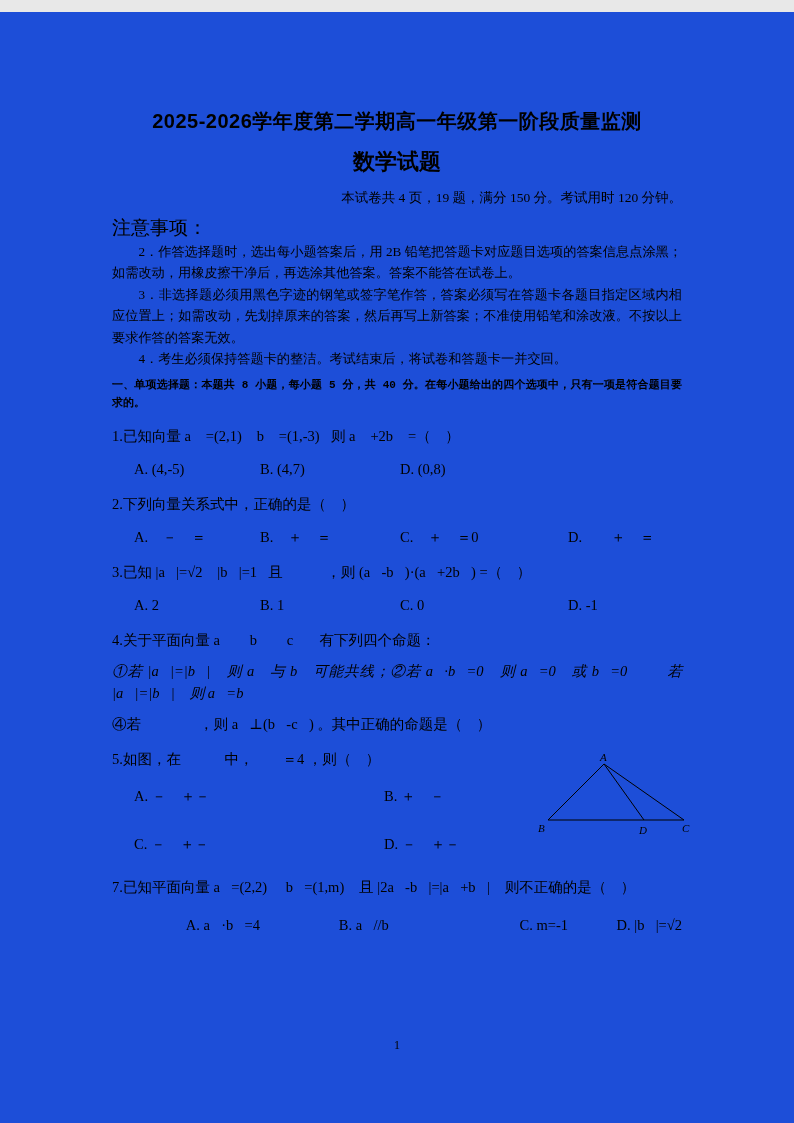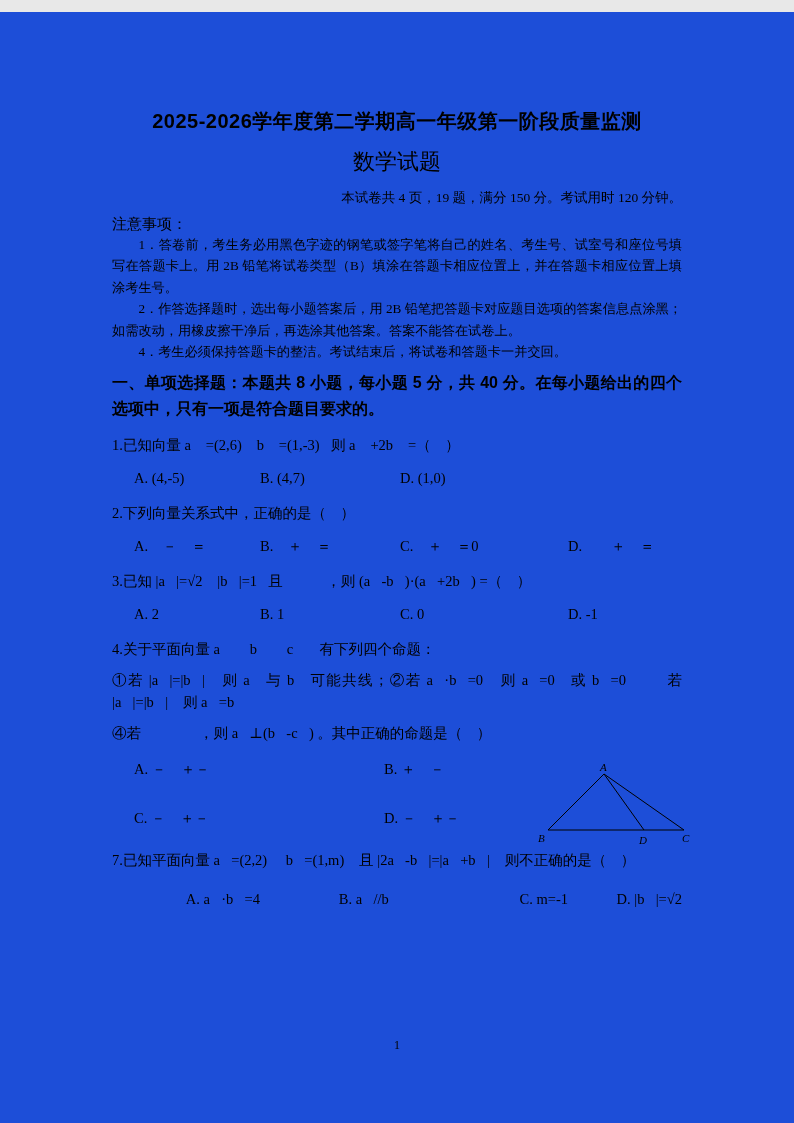--- a/index.html
+++ b/index.html
@@ -9,32 +9,32 @@
     position:relative; width:794px; height:1123px; margin:12px auto;
     background:#1d4ed8; overflow:hidden;
     padding:96px 112px 0 112px;
   }
   .title {
     text-align:center; font-weight:bold; font-size:20px;
     font-family:"Liberation Sans","DejaVu Sans",sans-serif;
     letter-spacing:0.5px;
   }
   .subtitle {
-    text-align:center; font-size:22px; margin-top:12px; font-weight:normal;
+    text-align:center; font-size:22px; margin-top:12px; font-weight:bold;
   }
   .exam-info {
     text-align:right; font-size:13.5px; margin-top:12px;
   }
-  .notes-title { font-size:15px; margin-top:8px; }
+  .notes-title { font-size:19px; margin-top:8px; }
   .note {
     font-size:13.2px; line-height:1.62; text-align:justify; text-indent:2em;
   }
   .section-header {
-    font-weight:bold; font-size:16px; line-height:1.6; margin-top:8px;
-    font-family:Liberation Sans, sans-serif; text-align:justify;
+    font-weight:bold; font-size:11px; line-height:1.6; margin-top:8px;
+    font-family:Liberation Mono, monospace; text-align:justify;
   }
   .q { margin-top:13px; font-size:14.5px; line-height:1.55; }
   .q .stem { text-align:justify; }
   .opts4 { display:flex; padding-left:22px; margin-top:10px; }
   .opts4 .opt:nth-child(1){ width:126px; }
   .opts4 .opt:nth-child(2){ width:140px; }
   .opts4 .opt:nth-child(3){ width:168px; }
   .opts4 .opt:nth-child(4){ flex:1; }
   .q5-wrap { position:relative; }
   .opts2x2 {
@@ -57,32 +57,32 @@
 </head>
 <body>
 
 <div class="page">
 
   <div class="title">2025-2026学年度第二学期高一年级第一阶段质量监测</div>
   <div class="subtitle">数学试题</div>
   <div class="exam-info">本试卷共 4 页，19 题，满分 150 分。考试用时 120 分钟。</div>
 
   <div class="notes-title">注意事项：</div>
-  <p class="note">1．答卷前，考生务必用黑色字迹的钢笔或签字笔将自己的姓名、考生号、试室号和座位号填写在答题卡上。用 2B 铅笔将试卷类型（B）填涂在答题卡相应位置上，并在答题卡相应位置上填涂考生号。</p>
   <p class="note">2．作答选择题时，选出每小题答案后，用 2B 铅笔把答题卡对应题目选项的答案信息点涂黑；如需改动，用橡皮擦干净后，再选涂其他答案。答案不能答在试卷上。</p>
+  <p class="note">3．非选择题必须用黑色字迹的钢笔或签字笔作答，答案必须写在答题卡各题目指定区域内相应位置上；如需改动，先划掉原来的答案，然后再写上新答案；不准使用铅笔和涂改液。不按以上要求作答的答案无效。</p>
   <p class="note">4．考生必须保持答题卡的整洁。考试结束后，将试卷和答题卡一并交回。</p>
 
   <div class="section-header">一、单项选择题：本题共 8 小题，每小题 5 分，共 40 分。在每小题给出的四个选项中，只有一项是符合题目要求的。</div>
 
   <div class="q">
-    <div class="stem">1.已知向量 a⃗ =(2,6)， b⃗ =(1,-3)，则 a⃗ +2b⃗ =（　）</div>
+    <div class="stem">1.已知向量 a⃗ =(2,1)， b⃗ =(1,-3)，则 a⃗ +2b⃗ =（　）</div>
     <div class="opts4">
       <span class="opt">A. (4,-5)</span>
       <span class="opt">B. (4,7)</span>
-      <span class="opt">D. (1,0)</span>
+      <span class="opt">D. (0,8)</span>
     </div>
   </div>
 
   <div class="q">
     <div class="stem">2.下列向量关系式中，正确的是（　）</div>
     <div class="opts4">
       <span class="opt">A.　－　＝</span>
       <span class="opt">B.　＋　＝</span>
       <span class="opt">C.　＋　＝0</span>
       <span class="opt">D.　　＋　＝</span>
@@ -94,25 +94,26 @@
     <div class="opts4">
       <span class="opt">A. 2</span>
       <span class="opt">B. 1</span>
       <span class="opt">C. 0</span>
       <span class="opt">D. -1</span>
     </div>
   </div>
 
   <div class="q">
     <div class="stem">4.关于平面向量 a⃗ ， b⃗ ， c⃗ ，有下列四个命题：</div>
-    <div class="stem" style="margin-top:8px;">①若 |a⃗|=|b⃗| ，则 a⃗ 与 b⃗ 可能共线；②若 a⃗·b⃗=0 ，则 a⃗=0⃗ 或 b⃗=0⃗ ；③若 |a⃗|=|b⃗| ，则 a⃗=b⃗ ；</div>
+    <div class="stem" style="margin-top:8px;font-style:italic;">①若 |a⃗|=|b⃗| ，则 a⃗ 与 b⃗ 可能共线；②若 a⃗·b⃗=0 ，则 a⃗=0⃗ 或 b⃗=0⃗ ；③若 |a⃗|=|b⃗| ，则 a⃗=b⃗ ；</div>
     <div class="stem" style="margin-top:8px;">④若　　　　，则 a⃗⊥(b⃗-c⃗) 。其中正确的命题是（　）</div>
   </div>
 
   <div class="q q5-wrap">
+    <div class="stem">5.如图，在　　　中，　　＝4 ，则（　）</div>
     <div class="opts2x2">
       <span class="opt">A. －　＋－</span>
       <span class="opt">B. ＋　－</span>
       <span class="opt">C. －　＋－</span>
       <span class="opt">D. －　＋－</span>
     </div>
     <div class="figure-box">
       <svg viewBox="0 0 152 86">
         <polyline points="10,68 66,12 146,68 10,68" fill="none" stroke="#000" stroke-width="1"></polyline>
         <line x1="66" y1="12" x2="106" y2="68" stroke="#000" stroke-width="1"></line>

